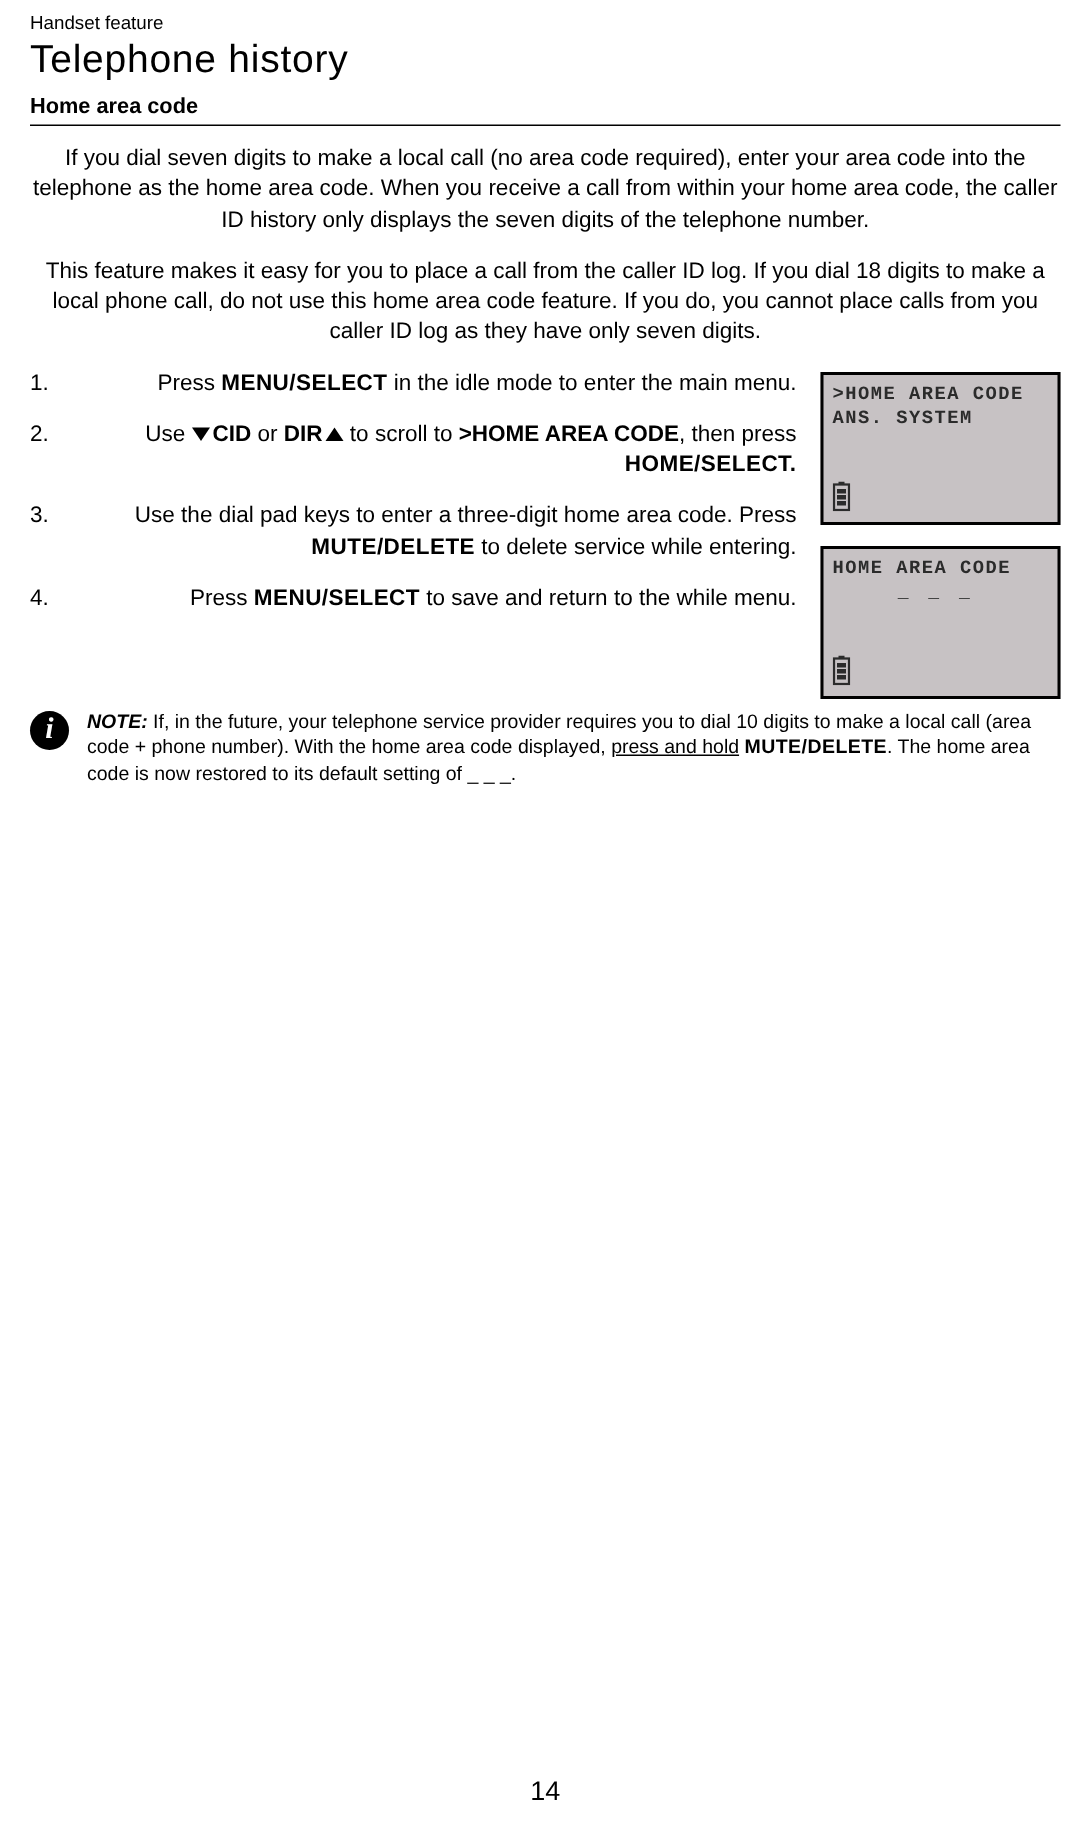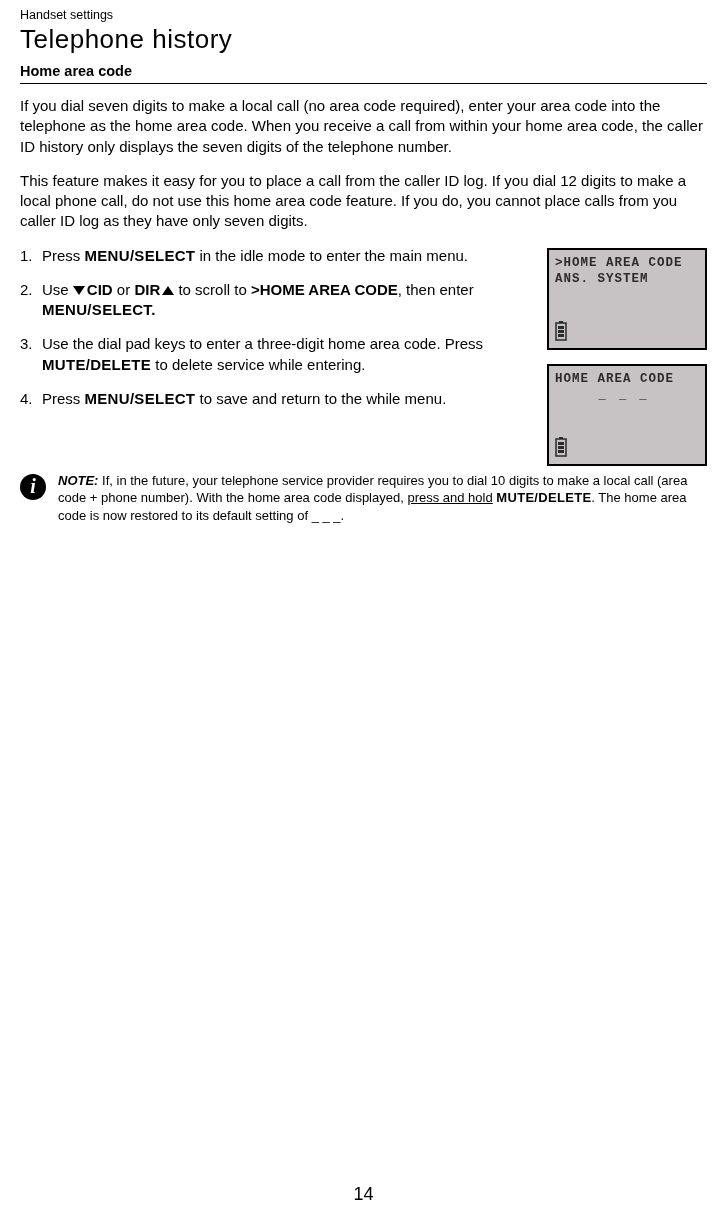--- a/index.html
+++ b/index.html
@@ -33,39 +33,41 @@
     }
     .rule {
       border: none;
       border-top: 1px solid #000;
       margin-bottom: 12px;
     }
     .para {
       font-size: 15px;
       line-height: 1.35;
       margin-bottom: 14px;
+      text-align: center;
     }
     .content-row {
       display: flex;
       gap: 16px;
     }
     .text-col {
       flex: 1;
     }
     .screens-col {
       width: 160px;
       display: flex;
       flex-direction: column;
       gap: 14px;
       padding-top: 2px;
     }
     ol.steps {
       list-style: none;
       counter-reset: step;
       padding-left: 0;
+      text-align: right;
     }
     ol.steps li {
       counter-increment: step;
       font-size: 15px;
       line-height: 1.35;
       margin-bottom: 14px;
       padding-left: 22px;
       position: relative;
     }
     ol.steps li::before {
@@ -162,36 +164,36 @@
       position: absolute;
       bottom: 16px;
       left: 50%;
       transform: translateX(-50%);
       font-size: 18px;
     }
   </style>
 </head>
 <body>
 
-<div class="breadcrumb">Handset settings</div>
+<div class="breadcrumb">Handset feature</div>
 <h1 class="page-title">Telephone history</h1>
 <div class="section-heading">Home area code</div>
 <hr class="rule">
 
 <p class="para">If you dial seven digits to make a local call (no area code required), enter your area code into the telephone as the home area code. When you receive a call from within your home area code, the caller ID history only displays the seven digits of the telephone number.</p>
-<p class="para">This feature makes it easy for you to place a call from the caller ID log. If you dial 12 digits to make a local phone call, do not use this home area code feature. If you do, you cannot place calls from you caller ID log as they have only seven digits.</p>
+<p class="para">This feature makes it easy for you to place a call from the caller ID log. If you dial 18 digits to make a local phone call, do not use this home area code feature. If you do, you cannot place calls from you caller ID log as they have only seven digits.</p>
 
 <div class="content-row">
   <div class="text-col">
     <ol class="steps">
       <li>
         <span>Press </span><span class="sc">MENU/SELECT</span><span> in the idle mode to enter the main menu.</span>
       </li>
       <li>
-        <span>Use </span><span class="arrow arrow-down"></span><span class="bold">CID</span><span> or </span><span class="bold">DIR</span><span class="arrow arrow-up"></span><span> to scroll to </span><span class="bold">&gt;HOME AREA CODE</span><span>, then enter </span><span class="sc">MENU/SELECT.</span>
+        <span>Use </span><span class="arrow arrow-down"></span><span class="bold">CID</span><span> or </span><span class="bold">DIR</span><span class="arrow arrow-up"></span><span> to scroll to </span><span class="bold">&gt;HOME AREA CODE</span><span>, then press </span><span class="sc">HOME/SELECT.</span>
       </li>
       <li>
         <span>Use the dial pad keys to enter a three-digit home area code. Press </span><span class="sc">MUTE/DELETE</span><span> to delete service while entering.</span>
       </li>
       <li>
         <span>Press </span><span class="sc">MENU/SELECT</span><span> to save and return to the while menu.</span>
       </li>
     </ol>
   </div>
 

